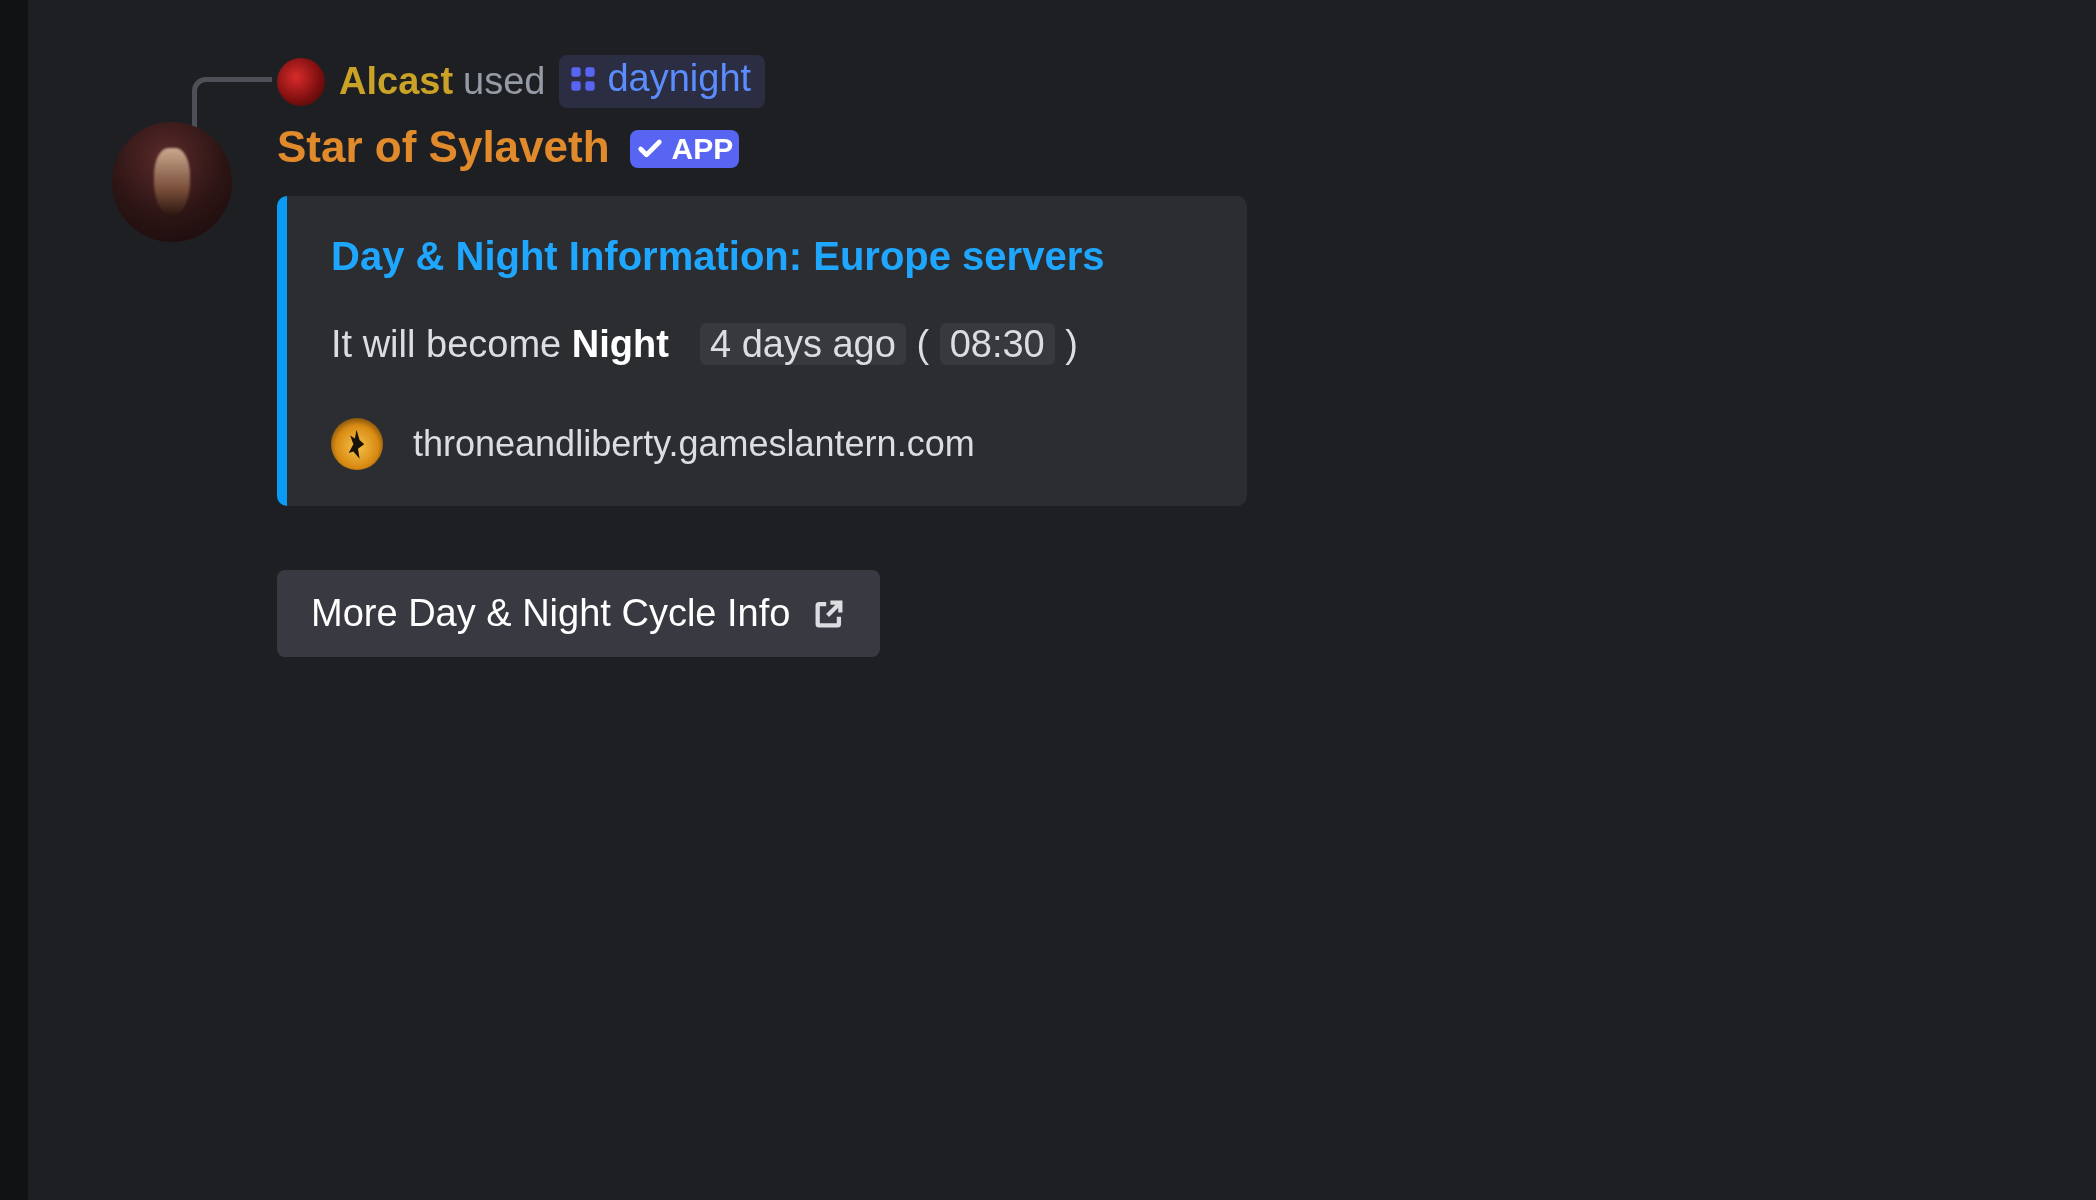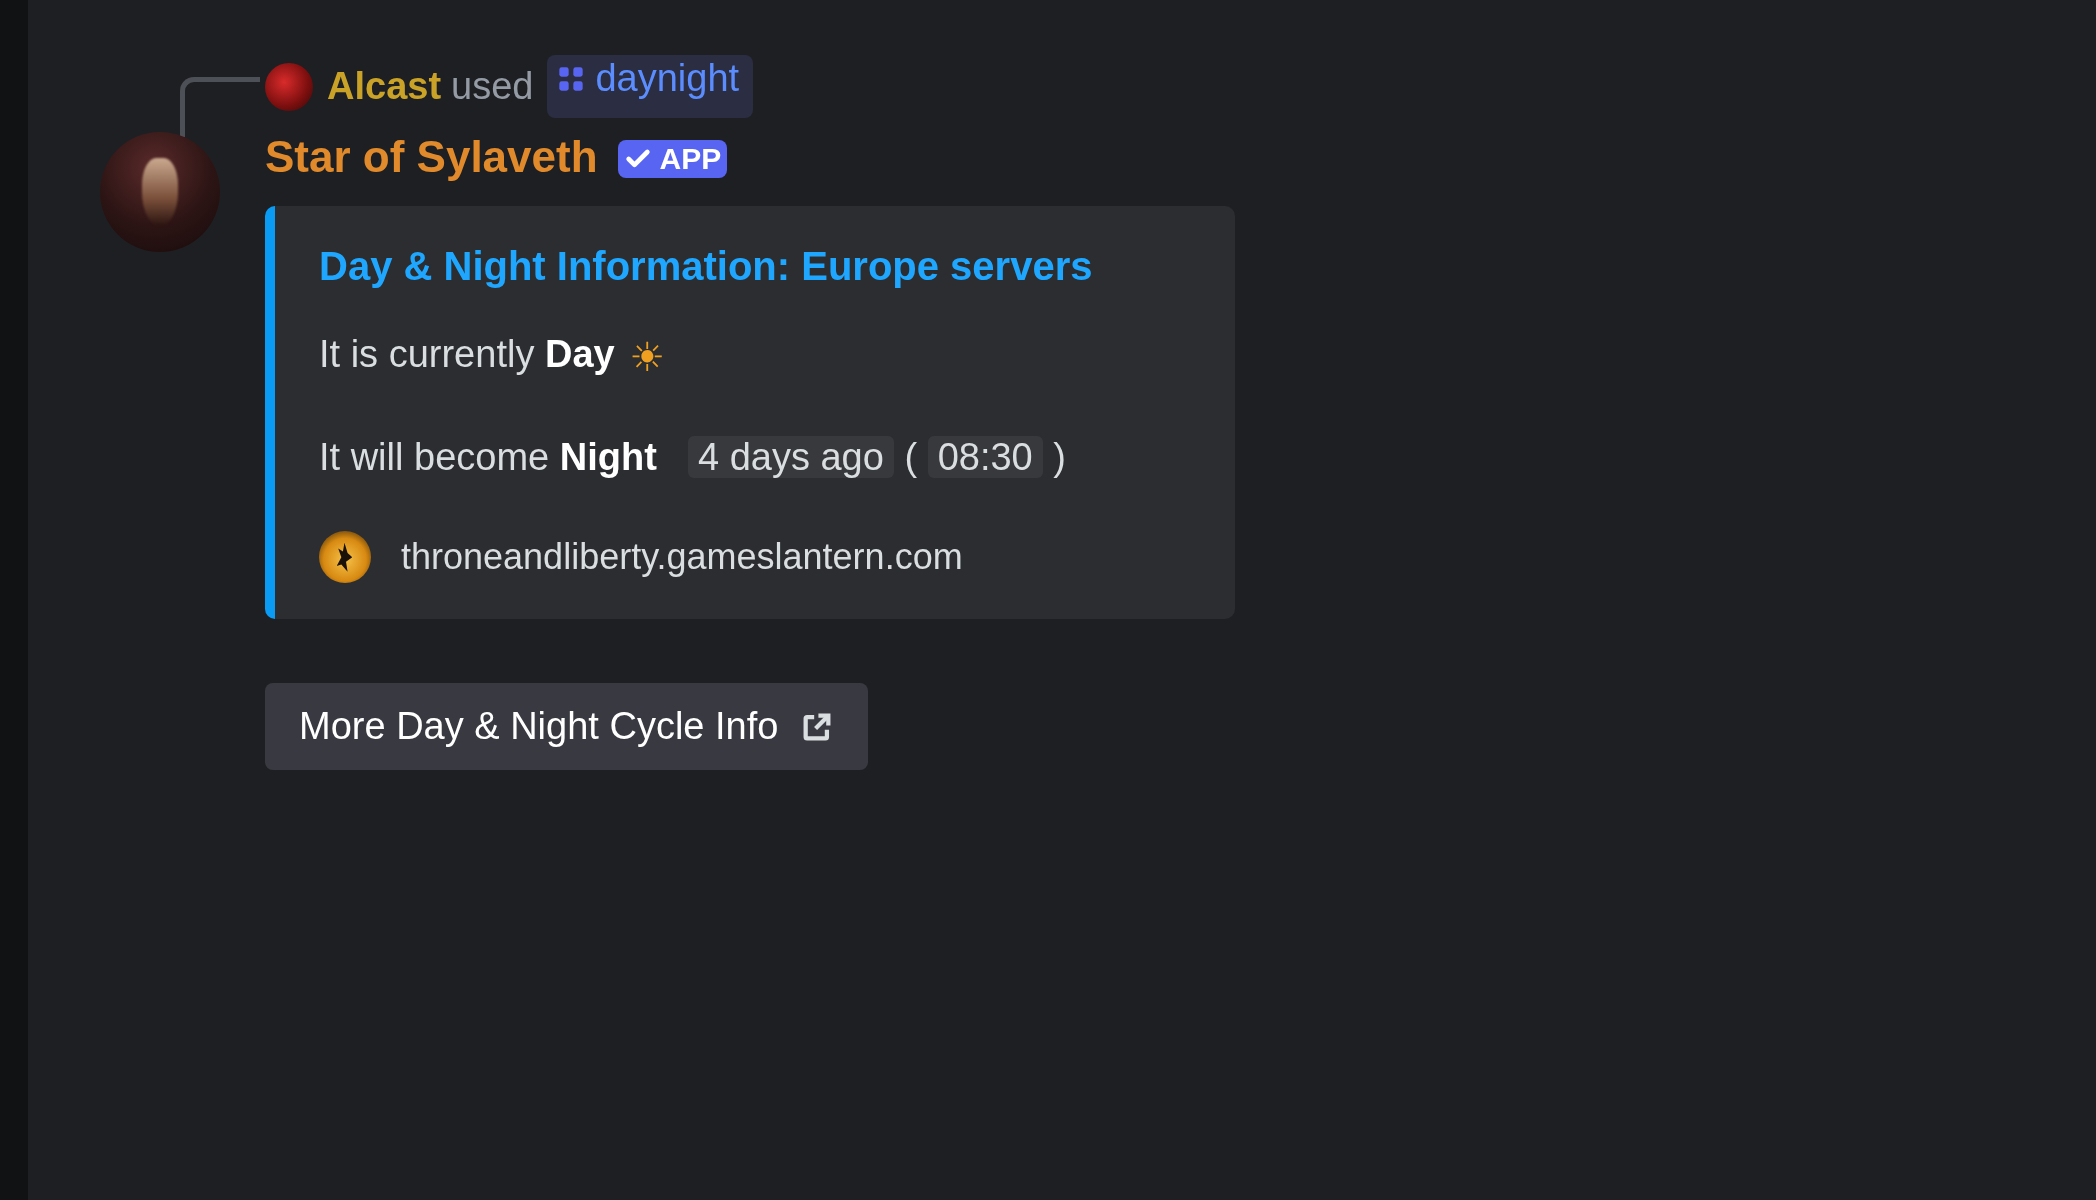--- a/index.html
+++ b/index.html
@@ -21,21 +21,21 @@
   .canvas {
     position: absolute;
     left: 28px;
     top: 0;
     width: 2068px;
     height: 1200px;
     background: #1e1f22;
   }
   .message {
     position: absolute;
-    left: 72px;
+    left: 84px;
     top: 55px;
     width: 1900px;
   }
   .reply-row {
     display: flex;
     align-items: center;
     margin-left: 165px;
     margin-bottom: 14px;
     position: relative;
   }
@@ -66,21 +66,21 @@
   .reply-used {
     font-size: 38px;
     color: #949ba4;
     margin-right: 14px;
   }
   .slash-badge {
     display: inline-flex;
     align-items: center;
     background: #2b2d42;
     border-radius: 8px;
-    padding: 2px 14px 18px 10px;
+    padding: 2px 14px 8px 10px;
   }
   .slash-icon {
     color: #5865f2;
     font-size: 28px;
     margin-right: 10px;
     display: inline-flex;
     align-items: center;
   }
   .slash-cmd {
     font-size: 38px;
@@ -261,24 +261,20 @@
               <path d="M4 12l5 5L20 6" stroke="#fff" stroke-width="4" fill="none" stroke-linecap="round" stroke-linejoin="round"></path>
             </svg>
             <span>APP</span>
           </span>
         </div>
 
         
         <div class="embed">
           <div class="embed-title">Day &amp; Night Information: Europe servers</div>
 
-          <div class="embed-line">
-            <span>It is currently </span><b>Day</b>
-            <span class="sun-emoji">☀</span>
-          </div>
 
           <div class="embed-line">
             <span>It will become </span><b>Night</b>
             <span style="display:inline-block;width:10px"></span>
             <span class="timestamp-chip">4 days ago</span>
             <span> ( </span><span class="timestamp-chip">08:30</span><span> )</span>
           </div>
 
           <div class="footer-row">
             <div class="footer-icon"></div>

